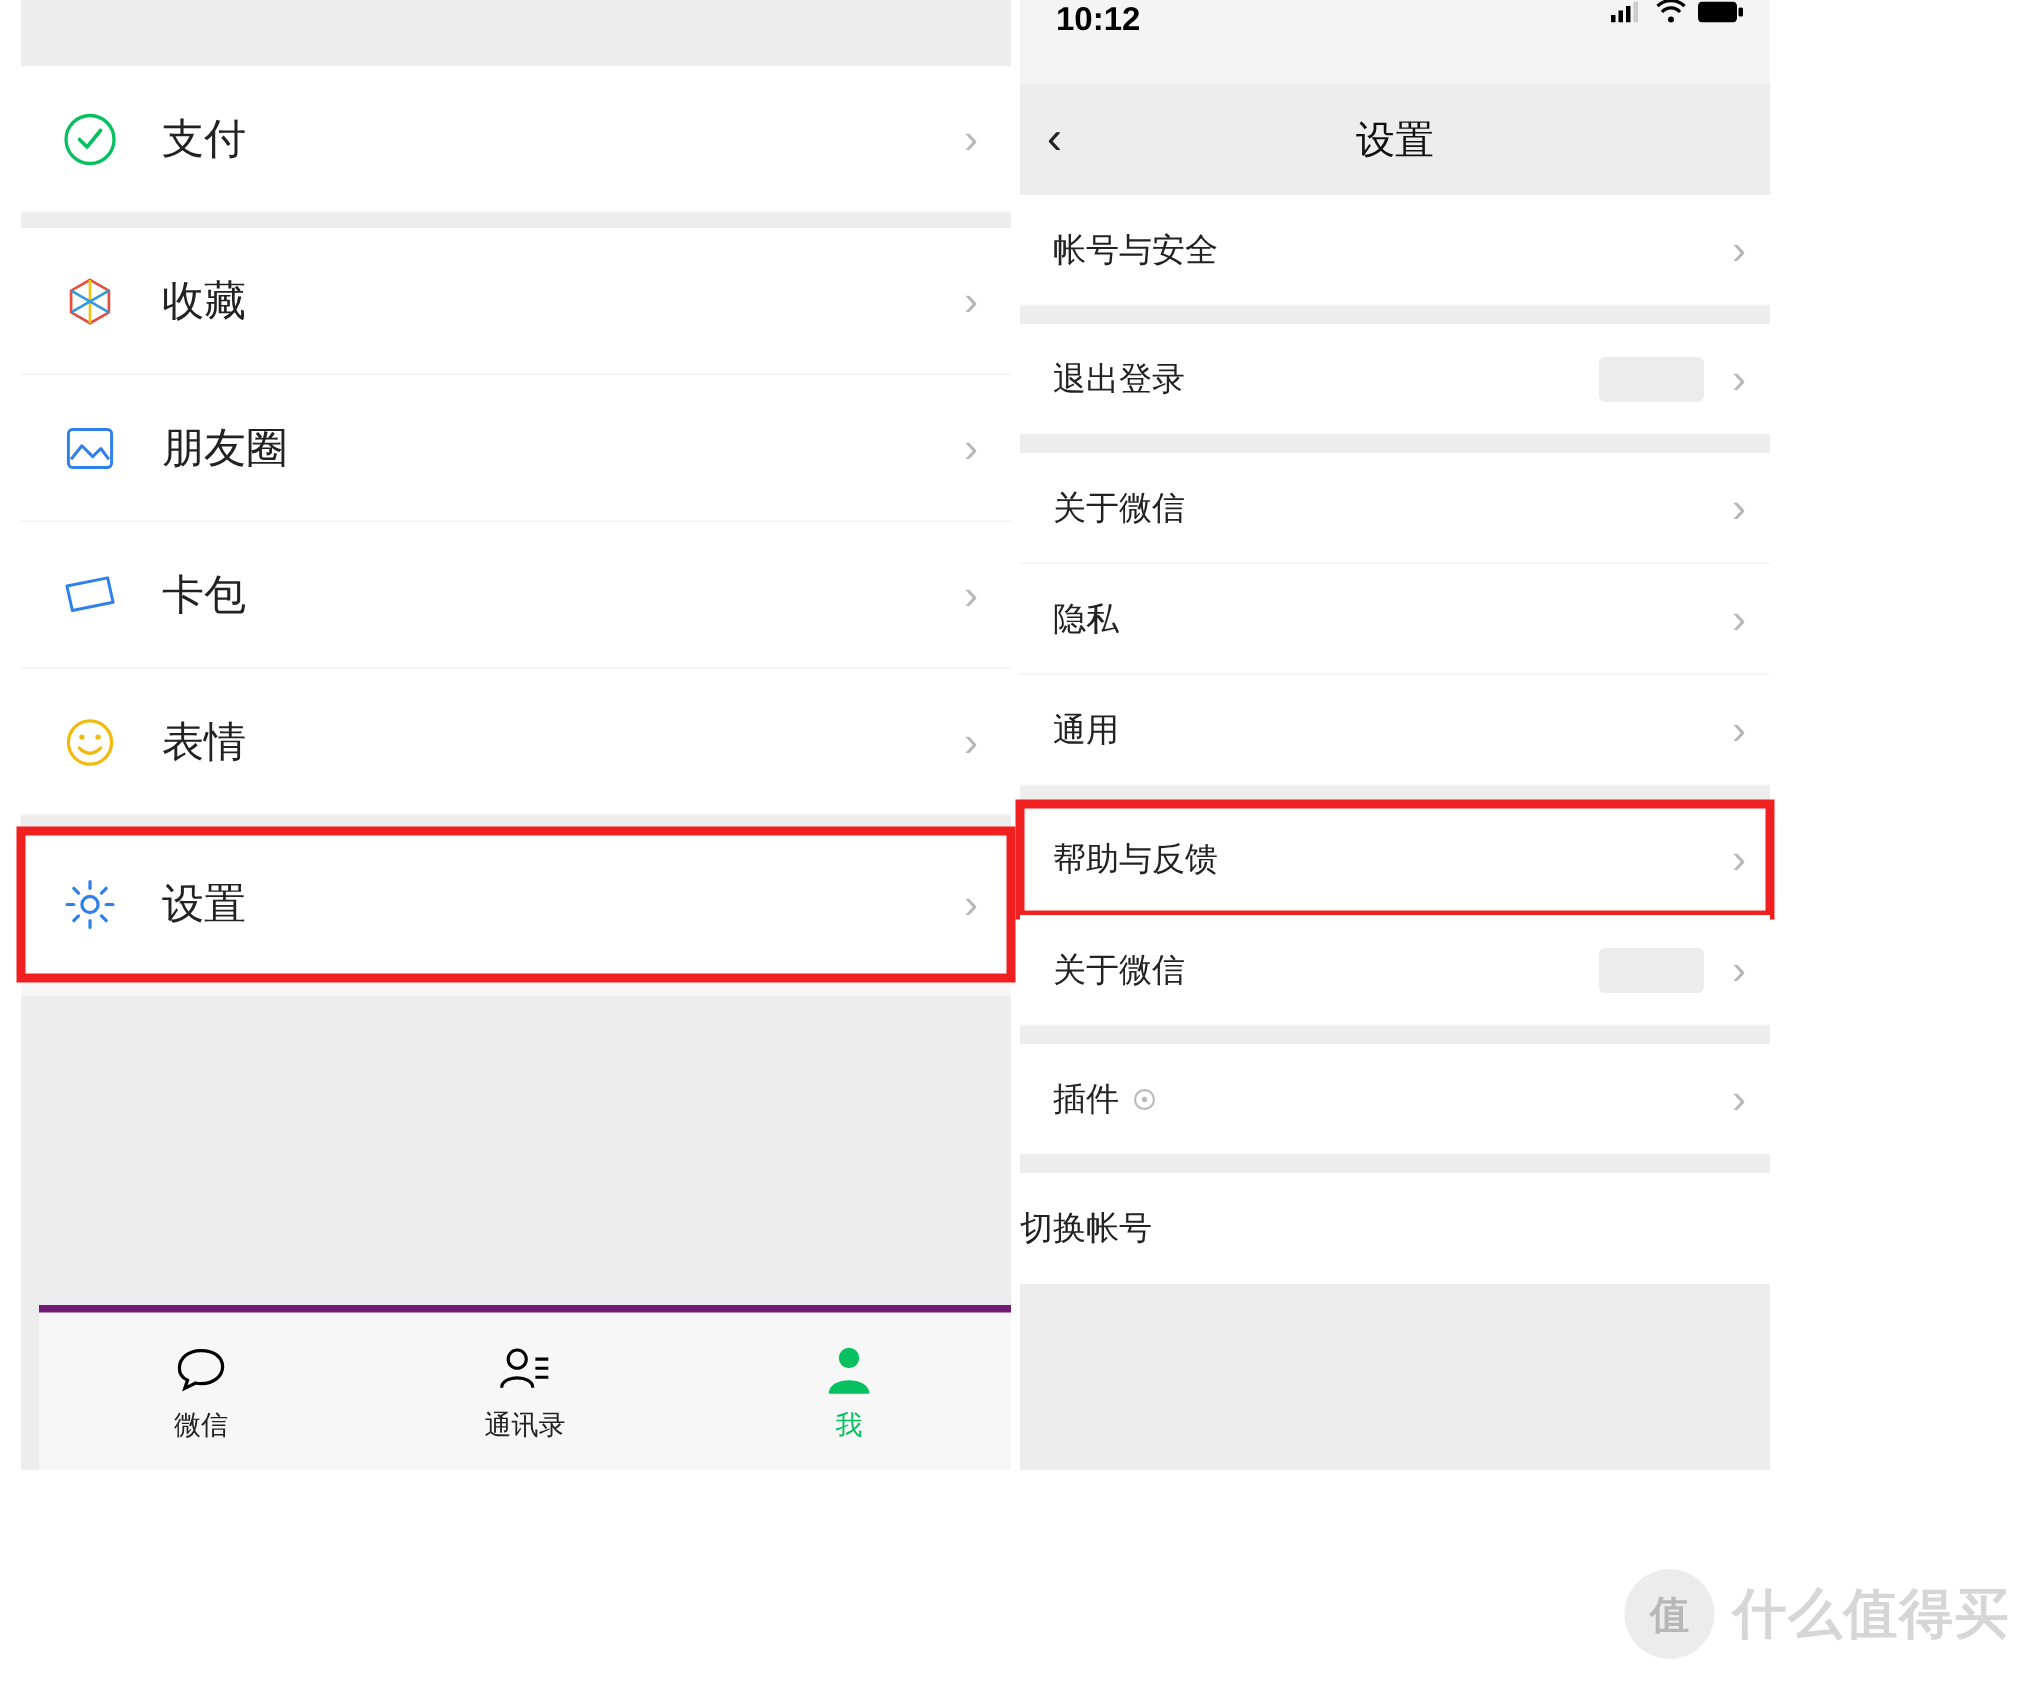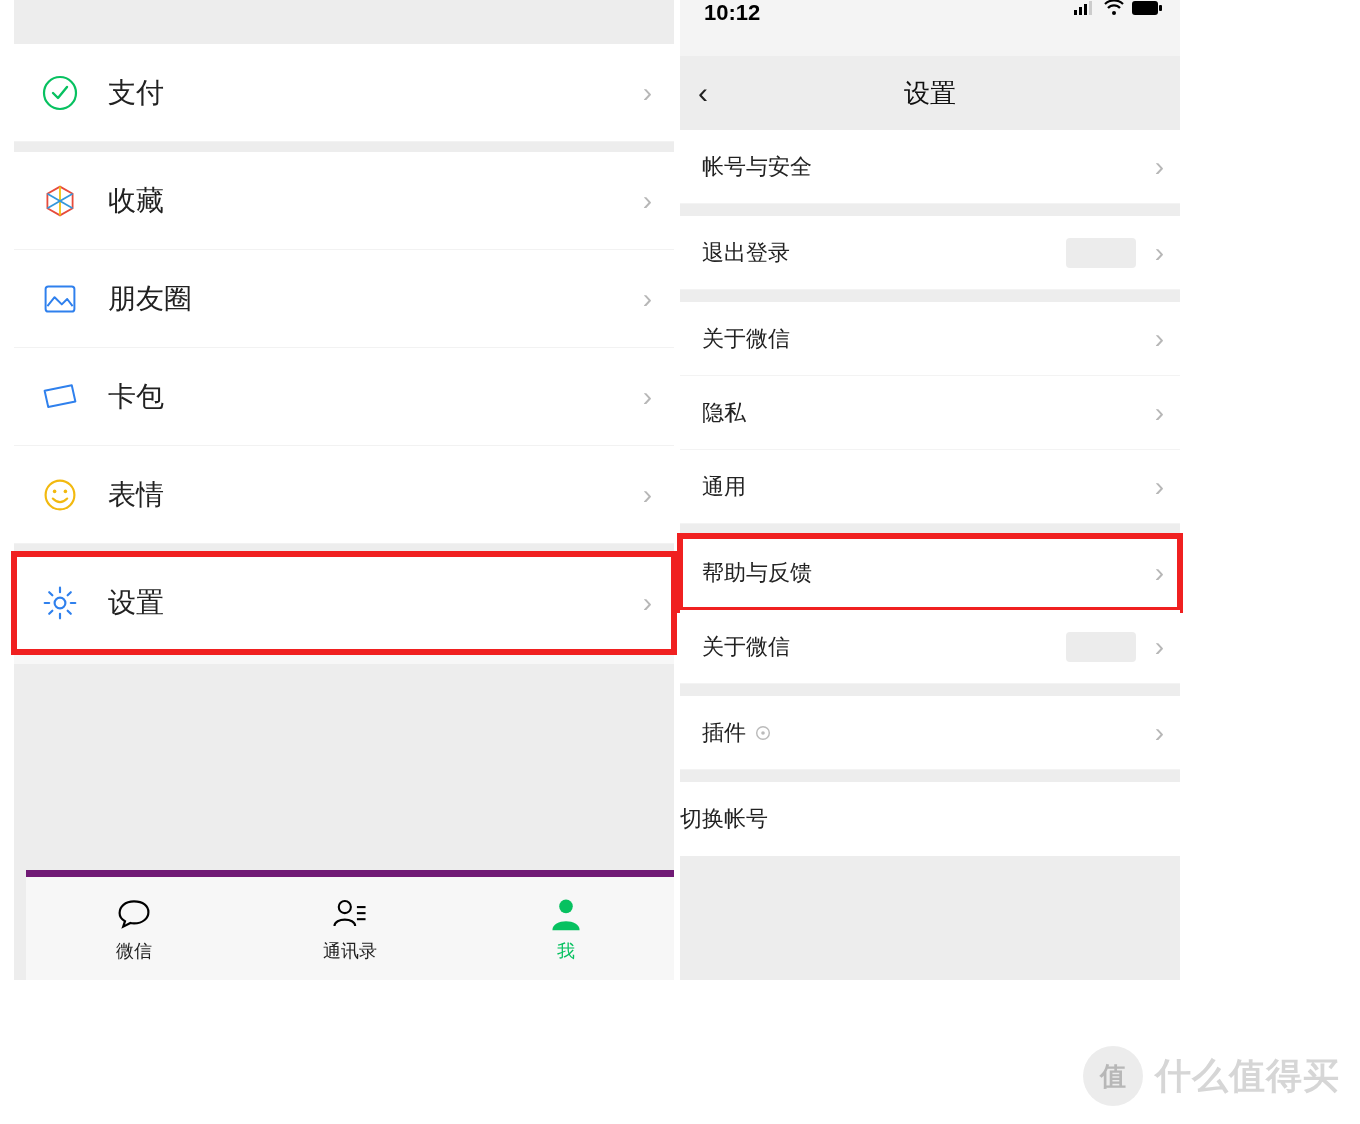--- a/index.html
+++ b/index.html
@@ -11,21 +11,21 @@
 
   .gap-s { height:10px; background:#ededed; }
   .cell { display:flex; align-items:center; height:98px; background:#fff; padding:0 26px; border-bottom:1px solid #f2f2f2; position:relative; }
   .cell:last-child { border-bottom:none; }
   .icon-slot { width:40px; height:40px; display:flex; align-items:center; justify-content:center; margin-right:28px; flex-shrink:0; }
   .cell-label { font-size:28px; color:#222;text-align:right; }
   .chev { position:absolute; right:22px; color:#b7b7b7; font-size:28px; }
 
   .bottom-filler { background:#ededed; flex:1; }
 
-  .tabbar { position:absolute; left:12px; right:0; bottom:0; height:110px; background:#f7f7f7; border-top:7px solid #701a75; display:flex; }
+  .tabbar { position:absolute; left:12px; right:0; bottom:0; height:110px; background:#f7f7f7; border-top:5px solid #701a75; display:flex; }
   .tab { flex:1; display:flex; flex-direction:column; align-items:center; justify-content:center; gap:6px; position:relative; }
   .tab-label { font-size:18px; color:#222; }
   .tab.active .tab-label { color:#07c160; }
   .tab .ticon { width:38px; height:38px; display:flex; align-items:center; justify-content:center; }
   .red-dot { position:absolute; top:14px; right:54px; width:16px; height:16px; background:#f43; border-radius:50%; border:2px solid #f7f7f7; }
 
   .highlight { outline:6px solid #f02020; outline-offset:-3px; }
 
   
   .status-bar { height:56px; background:#f4f4f4; display:flex; padding:0 24px; position:relative; }

